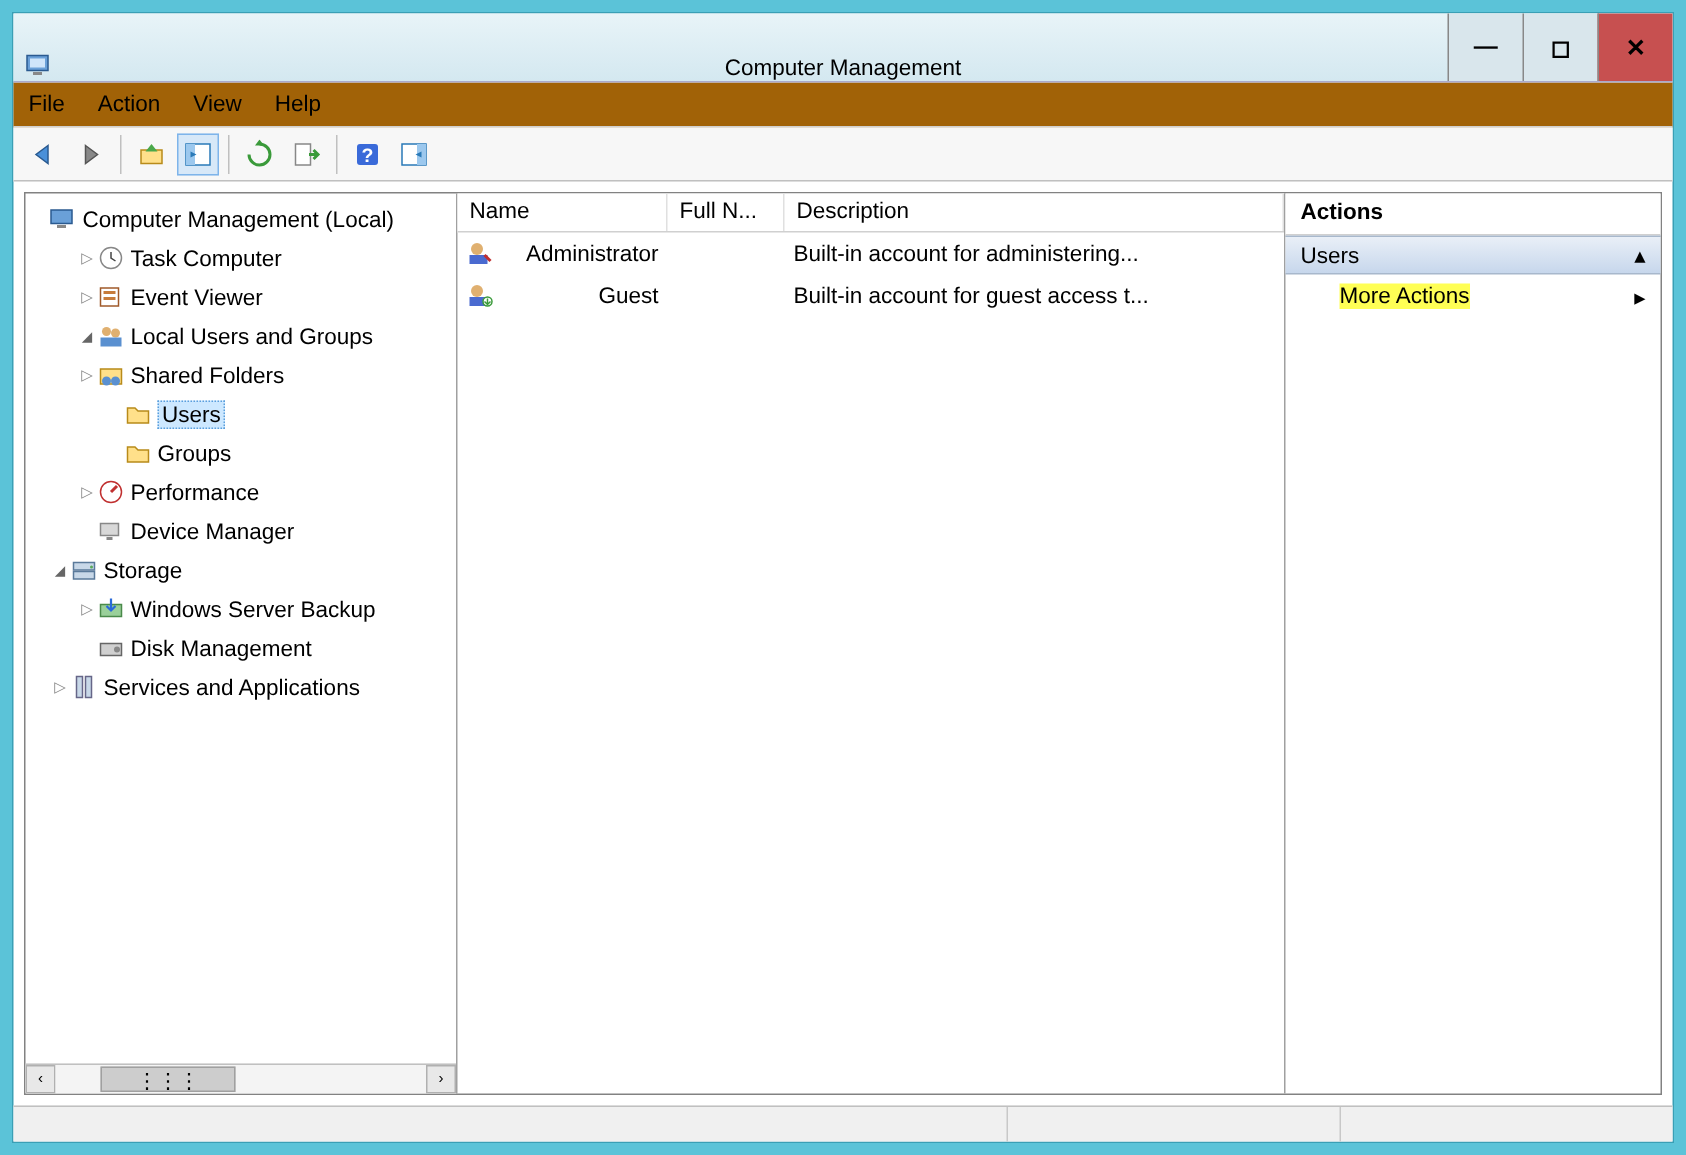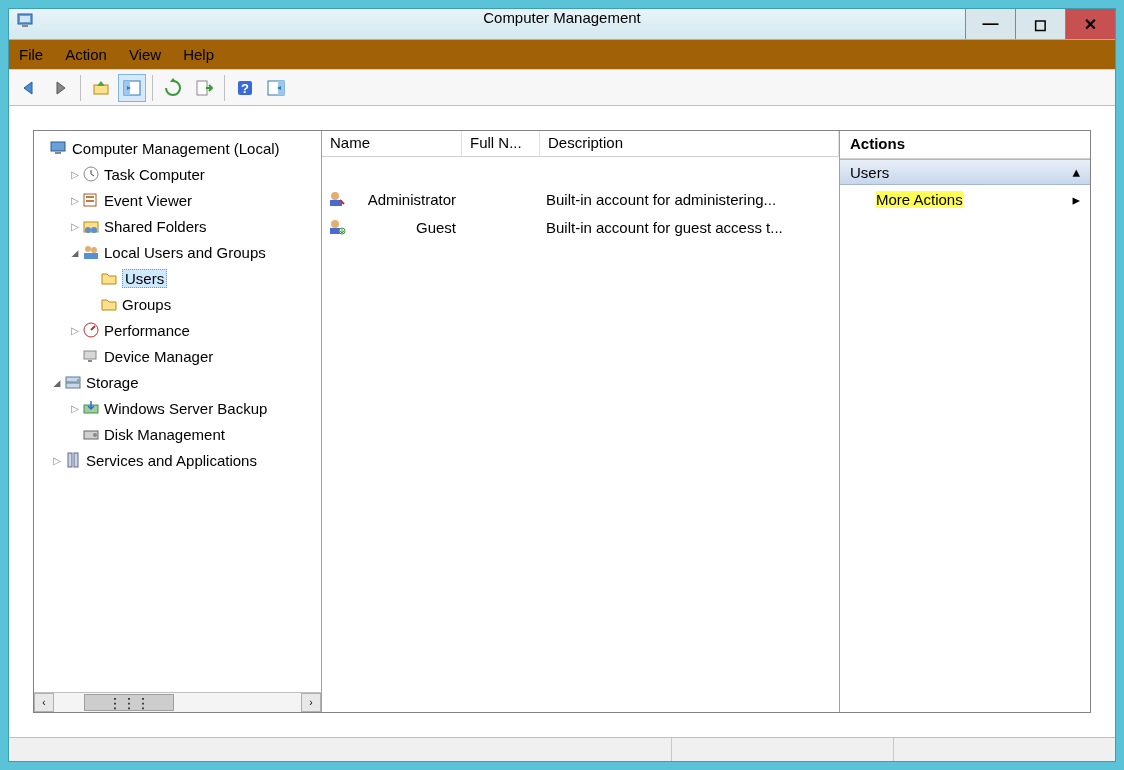--- a/index.html
+++ b/index.html
@@ -14,24 +14,24 @@
 }
 .window {
   width: 100%;
   height: 100%;
   background: #fff;
   display: flex;
   flex-direction: column;
   border: 1px solid #3a9fb5;
 }
 .titlebar {
-  height: 31px;
+  height: 46px;
   background: linear-gradient(to bottom, #e8f4f8, #d4e8f0);
   display: flex;
-  align-items: flex-start;
+  align-items: flex-end;
   position: relative;
   border-bottom: 1px solid #aac;
 }
 .titlebar-icon {
   width: 22px; height: 22px;
   margin-left: 6px;
   display:flex; align-items:center; justify-content:center;
 }
 .titlebar-title {
   position: absolute;
@@ -84,21 +84,21 @@
   cursor: pointer;
 }
 .tb-btn.active { border: 1px solid #7eb4ea; background:#d7e8f8; }
 .tb-sep { width:1px; height:26px; background:#c0c0c0; margin:0 3px; }
 
 .content {
   flex: 1;
   display: flex;
   background: #fff;
   border-top: 1px solid #a0a0a0;
-  margin: 24px;
+  margin: 7px;
   border: 1px solid #828282;
   min-height: 0;
 }
 .tree-pane {
   width: 288px;
   border-right: 1px solid #a0a0a0;
   display:flex; flex-direction:column;
   overflow:hidden;
 }
 .tree-body { flex:1; overflow:hidden; padding-top:4px;}
@@ -126,21 +126,21 @@
   display:flex; align-items:center;
   background:#f0f0f0;
 }
 .tree-scroll .sb-btn{width:20px;height:100%;display:flex;align-items:center;justify-content:center;border:1px solid #b0b0b0;background:#e8e8e8;font-size:10px;cursor:pointer;}
 .tree-scroll .sb-track{flex:1;height:100%;background:#f4f4f4;position:relative;}
 .tree-scroll .sb-thumb{position:absolute;left:30px;width:90px;top:1px;bottom:1px;background:#cdcdcd;border:1px solid #a0a0a0;display:flex;align-items:center;justify-content:center;}
 
 .list-pane {
   flex:1;
   border-right: 1px solid #a0a0a0;
-  display:flex; flex-direction:column;gap:28px;
+  display:flex; flex-direction:column;
 }
 .list-header {
   height: 26px;
   display: flex;
   border-bottom: 1px solid #d0d0d0;
   background:#fff;
 }
 .list-col {
   padding: 3px 8px;
   border-right: 1px solid #e0e0e0;
@@ -310,40 +310,40 @@
           <span class="tree-icon">
               <svg width="18" height="18">
                 <rect x="2" y="3" width="12" height="12" fill="#fff" stroke="#a05a2a"></rect>
                 <rect x="4" y="5" width="8" height="2" fill="#c77b3a"></rect>
                 <rect x="4" y="9" width="8" height="2" fill="#c77b3a"></rect>
               </svg>
             </span>
           <span class="tree-label">Event Viewer</span>
         </div>
         <div class="tree-row" style="padding-left:34px">
+          <span class="tree-arrow expanded"></span>
+          <span class="tree-icon">
+              <svg width="18" height="18">
+                <circle cx="6" cy="6" r="3" fill="#e0b070"></circle>
+                <circle cx="12" cy="7" r="3" fill="#e0b070"></circle>
+                <rect x="2" y="10" width="14" height="6" fill="#5a90d0"></rect>
+              </svg>
+            </span>
+          <span class="tree-label">Local Users and Groups</span>
+        </div>
+        <div class="tree-row" style="padding-left:34px">
           <span class="tree-arrow collapsed"></span>
           <span class="tree-icon">
               <svg width="18" height="18">
                 <rect x="2" y="5" width="14" height="10" fill="#ffe08a" stroke="#b88b1a"></rect>
                 <circle cx="6" cy="13" r="3" fill="#5a90d0"></circle>
                 <circle cx="12" cy="13" r="3" fill="#5a90d0"></circle>
               </svg>
             </span>
           <span class="tree-label">Shared Folders</span>
-        </div>
-        <div class="tree-row" style="padding-left:34px">
-          <span class="tree-arrow expanded"></span>
-          <span class="tree-icon">
-              <svg width="18" height="18">
-                <circle cx="6" cy="6" r="3" fill="#e0b070"></circle>
-                <circle cx="12" cy="7" r="3" fill="#e0b070"></circle>
-                <rect x="2" y="10" width="14" height="6" fill="#5a90d0"></rect>
-              </svg>
-            </span>
-          <span class="tree-label">Local Users and Groups</span>
         </div>
         <div class="tree-row selected" style="padding-left:66px">
           <span class="tree-icon">
               <svg width="18" height="18">
                 <path d="M2 5 L7 5 L9 7 L16 7 L16 15 L2 15 Z" fill="#ffe08a" stroke="#b88b1a"></path>
               </svg>
             </span>
           <span class="tree-label">Users</span>
         </div>
         <div class="tree-row" style="padding-left:66px">

